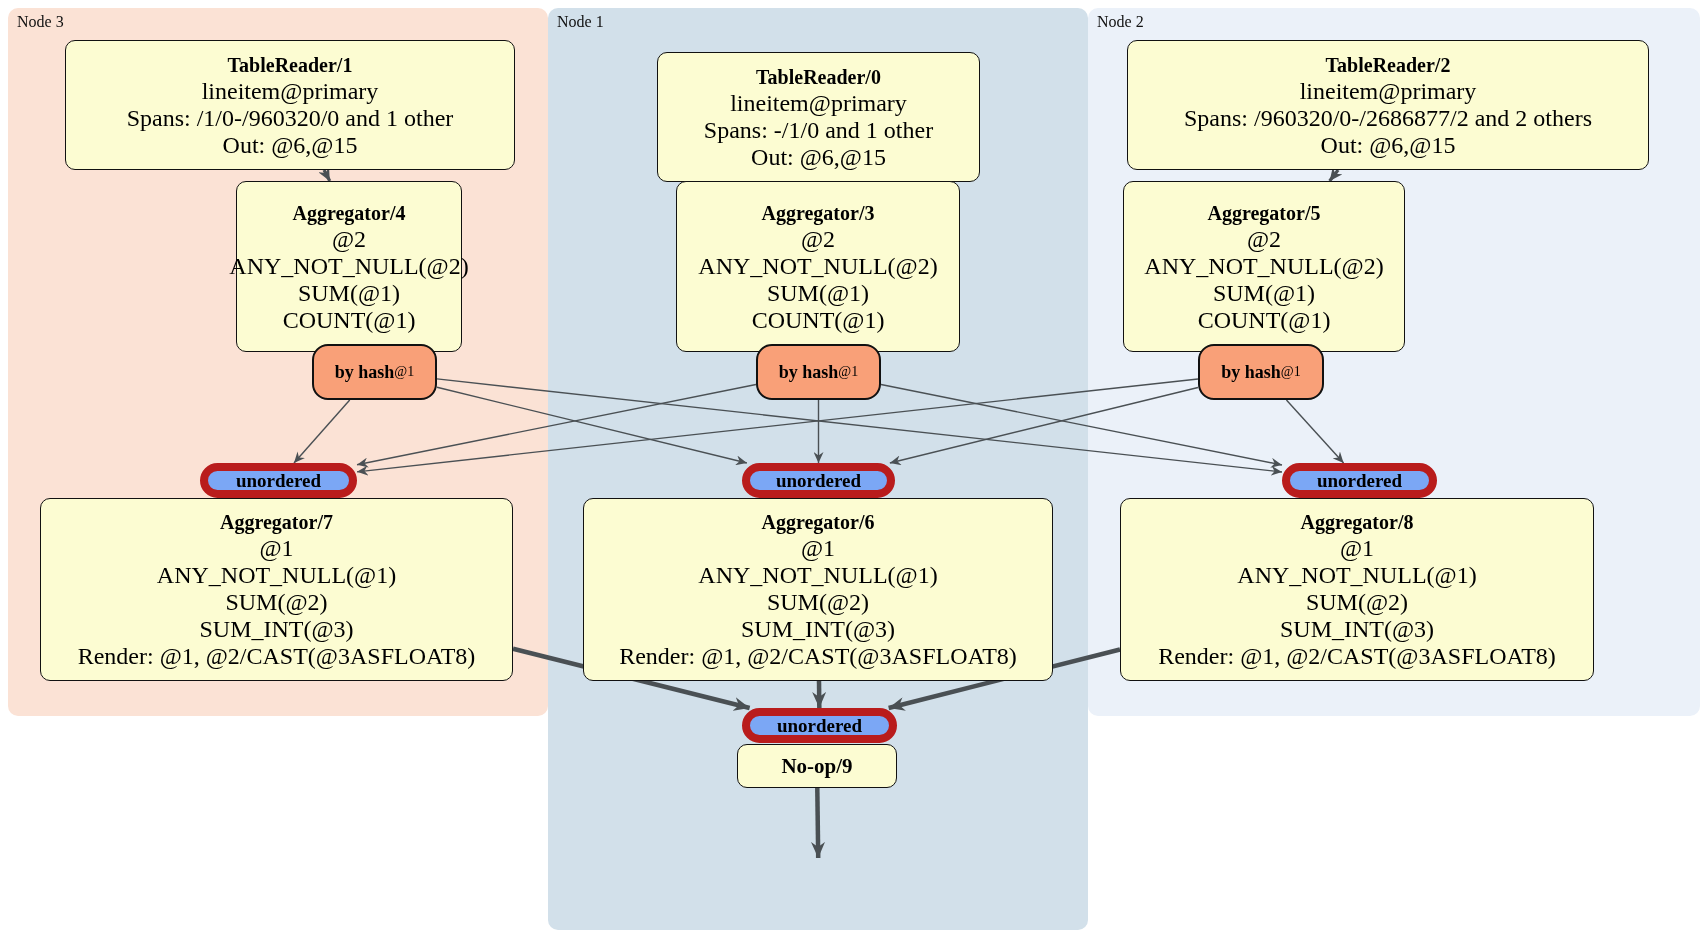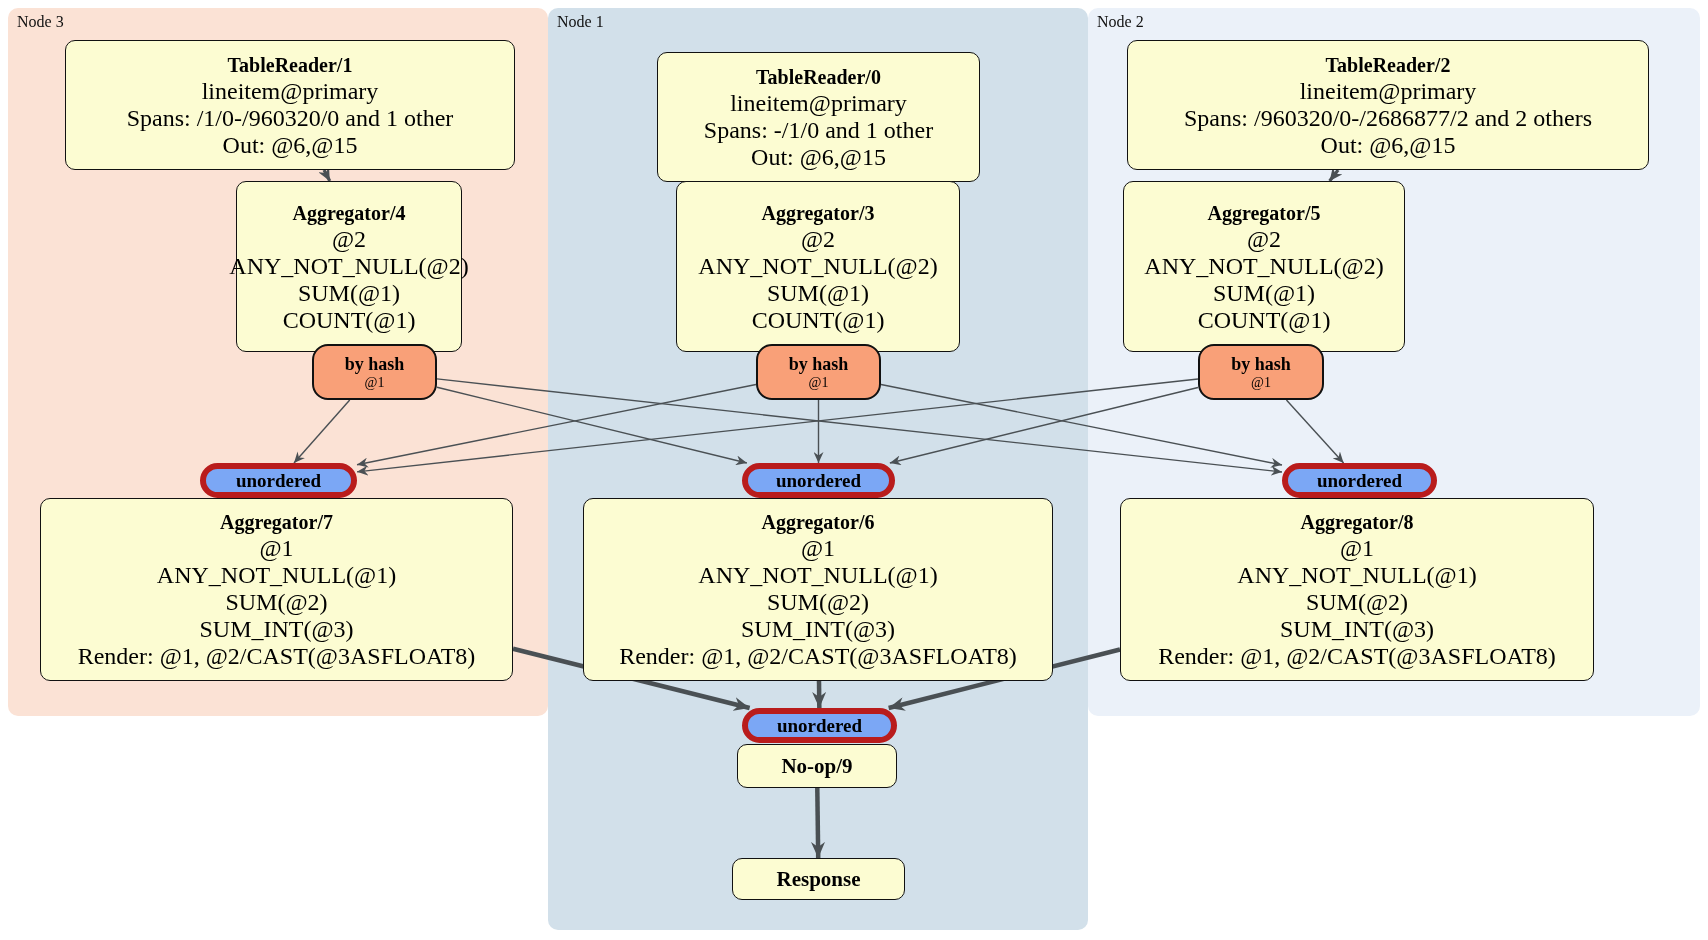--- a/index.html
+++ b/index.html
@@ -40,31 +40,31 @@
   #el-aggregator3{left:676px;top:181px;width:284px;height:171px;}
   #el-aggregator5{left:1123px;top:181px;width:282px;height:171px;}
   #el-aggregator7{left:40px;top:498px;width:473px;height:183px;}
   #el-aggregator6{left:583px;top:498px;width:470px;height:183px;}
   #el-aggregator8{left:1120px;top:498px;width:474px;height:183px;}
   #el-noop9{left:737px;top:744px;width:160px;height:44px;justify-content:center;}
   #el-response{left:732px;top:858px;width:173px;height:42px;}
   .router{
     position:absolute;z-index:4;background:var(--router-fill);
     border:2px solid #111;border-radius:16px;
-    display:flex;flex-direction:column;justify-content:center;align-items:center;
+    display:flex;justify-content:center;align-items:center;
     box-sizing:border-box;
   }
   .router-label{font-weight:bold;font-size:18px;line-height:22px;}
   .router-key{font-size:14px;line-height:16px;}
   #el-router4{left:312px;top:344px;width:125px;height:56px;}
   #el-router3{left:756px;top:344px;width:125px;height:56px;}
   #el-router5{left:1198px;top:344px;width:126px;height:56px;}
   .sync{
     position:absolute;z-index:4;background:var(--sync-fill);
-    border:6px solid #b91c1c;border-radius:18px;
+    border:8px solid #b91c1c;border-radius:18px;
     display:flex;justify-content:center;align-items:center;
     font-weight:bold;font-size:19px;box-sizing:border-box;
   }
   #el-sync7{left:200px;top:463px;width:157px;height:35px;}
   #el-sync6{left:742px;top:463px;width:153px;height:35px;}
   #el-sync8{left:1282px;top:463px;width:155px;height:35px;}
   #el-sync9{left:742px;top:708px;width:155px;height:35px;}
   .noop-title{font-weight:bold;font-size:21px;}
 </style>
 </head>
@@ -202,17 +202,14 @@
     <div class="pline">SUM_INT(@3)</div>
     <div class="pline">Render: @1, @2/CAST(@3ASFLOAT8)</div>
   </div>
 
   <div class="sync" id="el-sync9">unordered</div>
 
   <div class="proc" id="el-noop9">
     <div class="noop-title">No-op/9</div>
   </div>
 
-  <div class="proc" id="el-response">
-    <div class="noop-title">Response</div>
-  </div>
 
 </div>
 
 </body></html>

